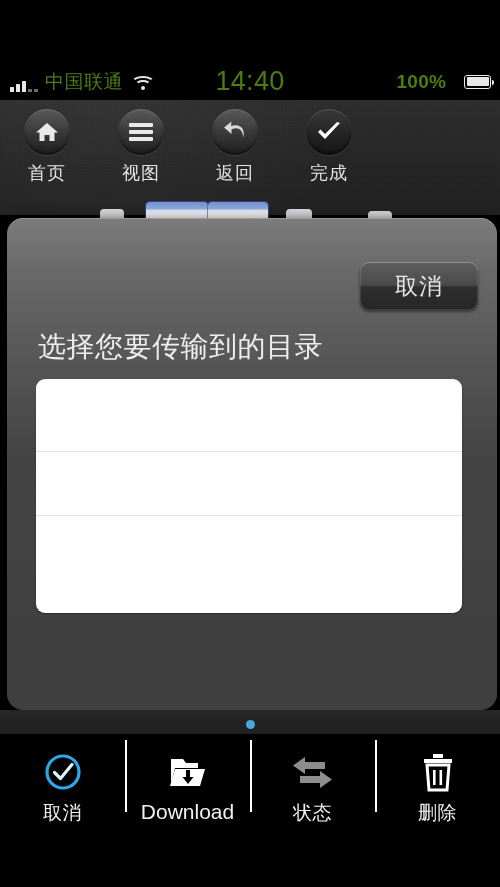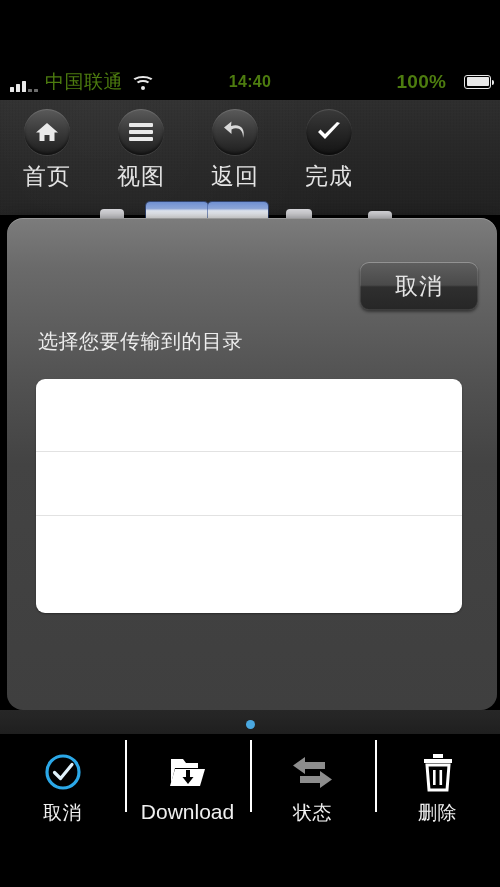--- a/index.html
+++ b/index.html
@@ -84,22 +84,22 @@
   .wifi .w1 {
     width: 4px; height: 4px; top: 11px;
     background: #e8e8e8;
     border-radius: 50%;
     border: none;
   }
   .sb-time {
     position: absolute;
     left: 0; right: 0;
     text-align: center;
-    font-size: 16px;
-    font-weight: bold;
+    font-size: 27px;
+    font-weight: normal;
     letter-spacing: 0.3px;
   }
   .sb-right {
     display: flex;
     align-items: center;
     gap: 18px;
     padding-right: 9px;
     margin-left: auto;
     position: relative;
     z-index: 2;
@@ -173,21 +173,21 @@
       inset 0 -2px 3px rgba(0,0,0,0.5);
     display: flex;
     align-items: center;
     justify-content: center;
   }
   .tb-circle.dark {
     background: linear-gradient(180deg, #3a3a3a 0%, #262626 50%, #141414 100%);
   }
   .tb-circle svg { display: block; }
   .tb-label {
-    font-size: 23px;
+    font-size: 18px;
     color: #e4e4e4;
     font-family: Liberation Mono, monospace;
     letter-spacing: 1px;
   }
 
   
   .bg-content {
     position: absolute;
     left: 0; top: 196px;
     width: 500px; height: 22px;
@@ -240,21 +240,21 @@
     font-size: 23px;
     font-family: "DejaVu Sans", sans-serif;
     display: flex;
     align-items: center;
     justify-content: center;
     letter-spacing: 1px;
   }
   .pop-title {
     position: absolute;
     left: 31px; top: 110px;
-    font-size: 20px;
+    font-size: 28px;
     color: #ededed;
     font-family: Liberation Serif, serif;
     letter-spacing: 0.5px;
   }
   .pop-list {
     position: absolute;
     left: 29px; top: 161px;
     width: 426px; height: 234px;
     background: #ffffff;
     border-radius: 9px;

